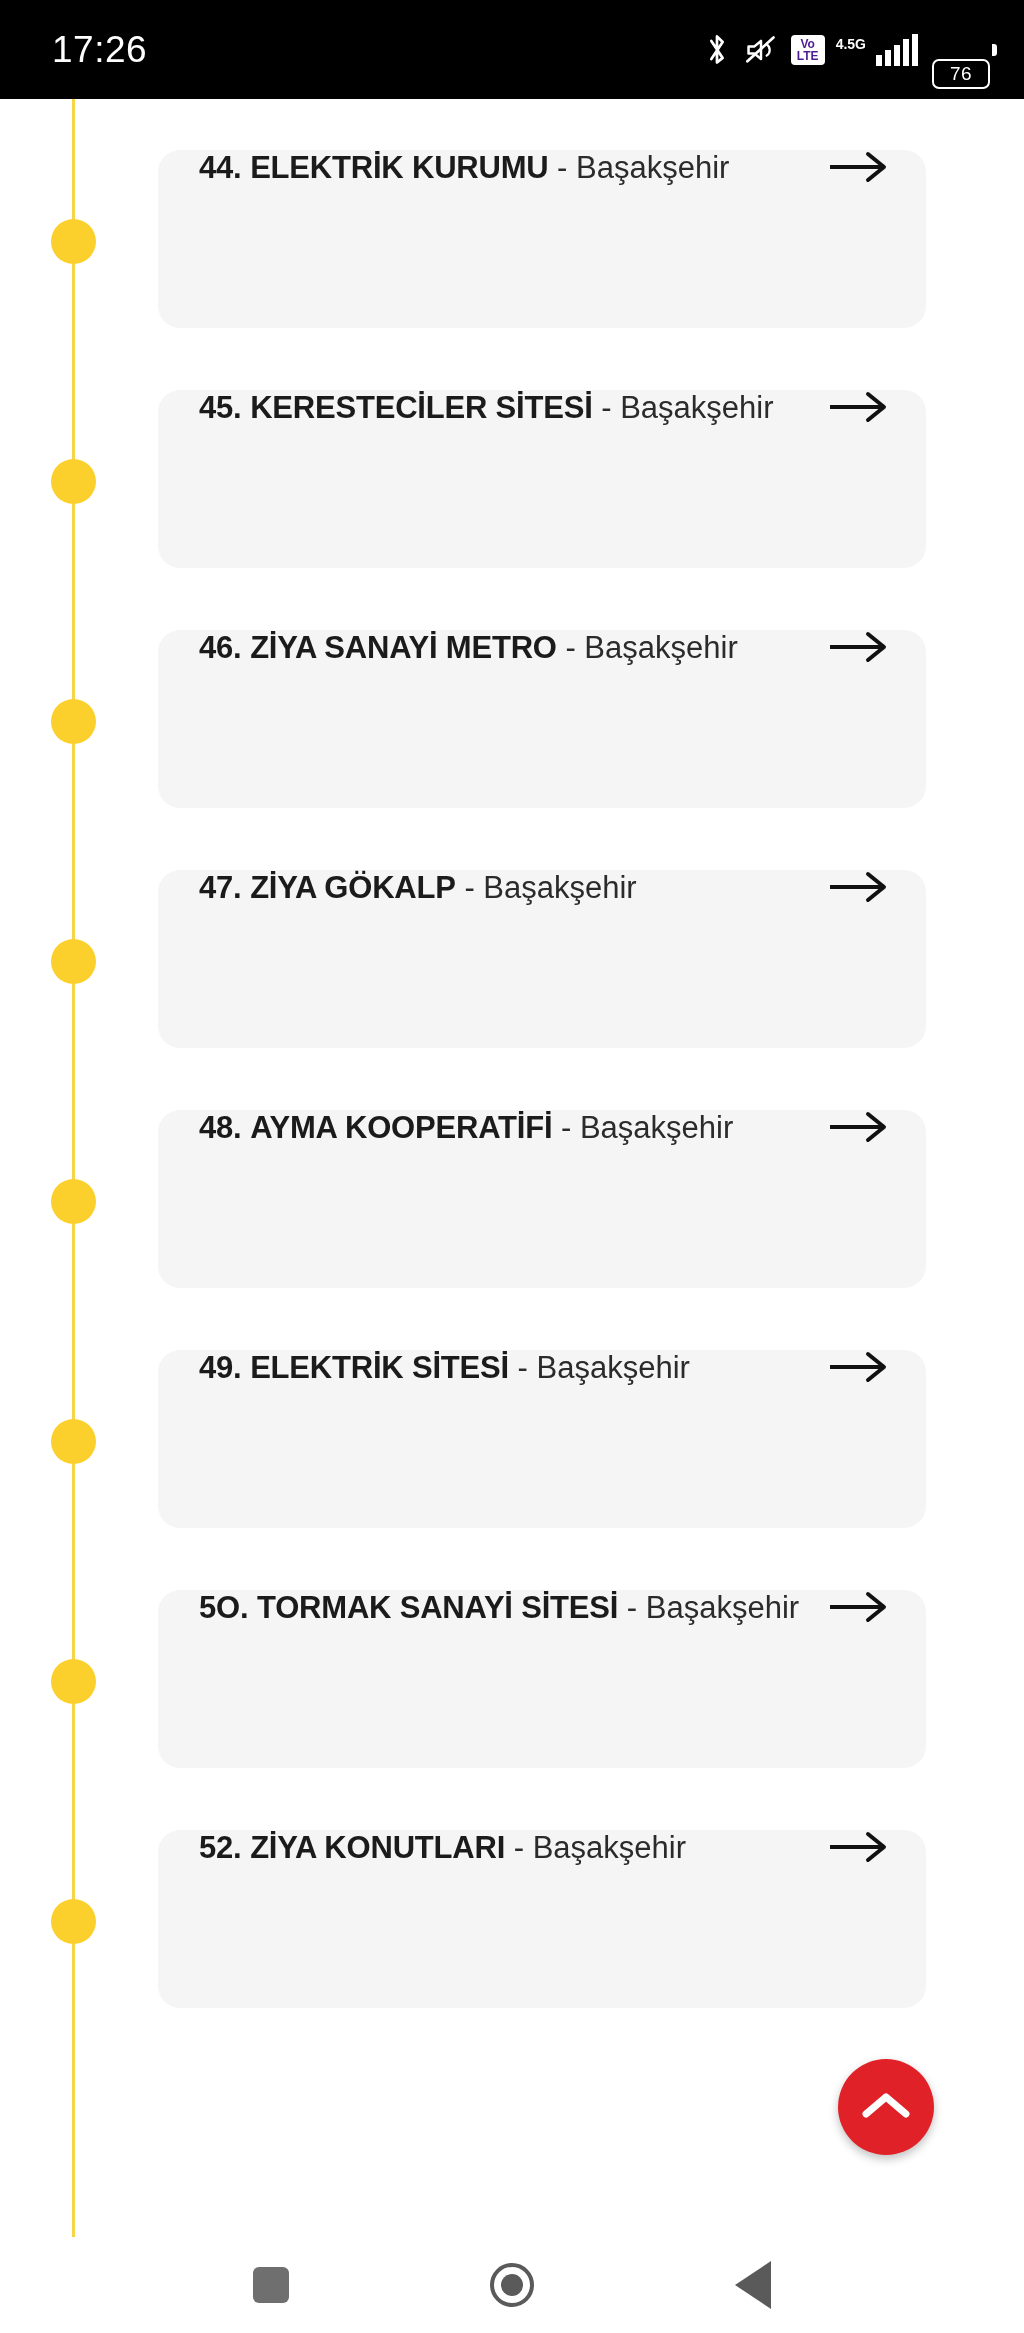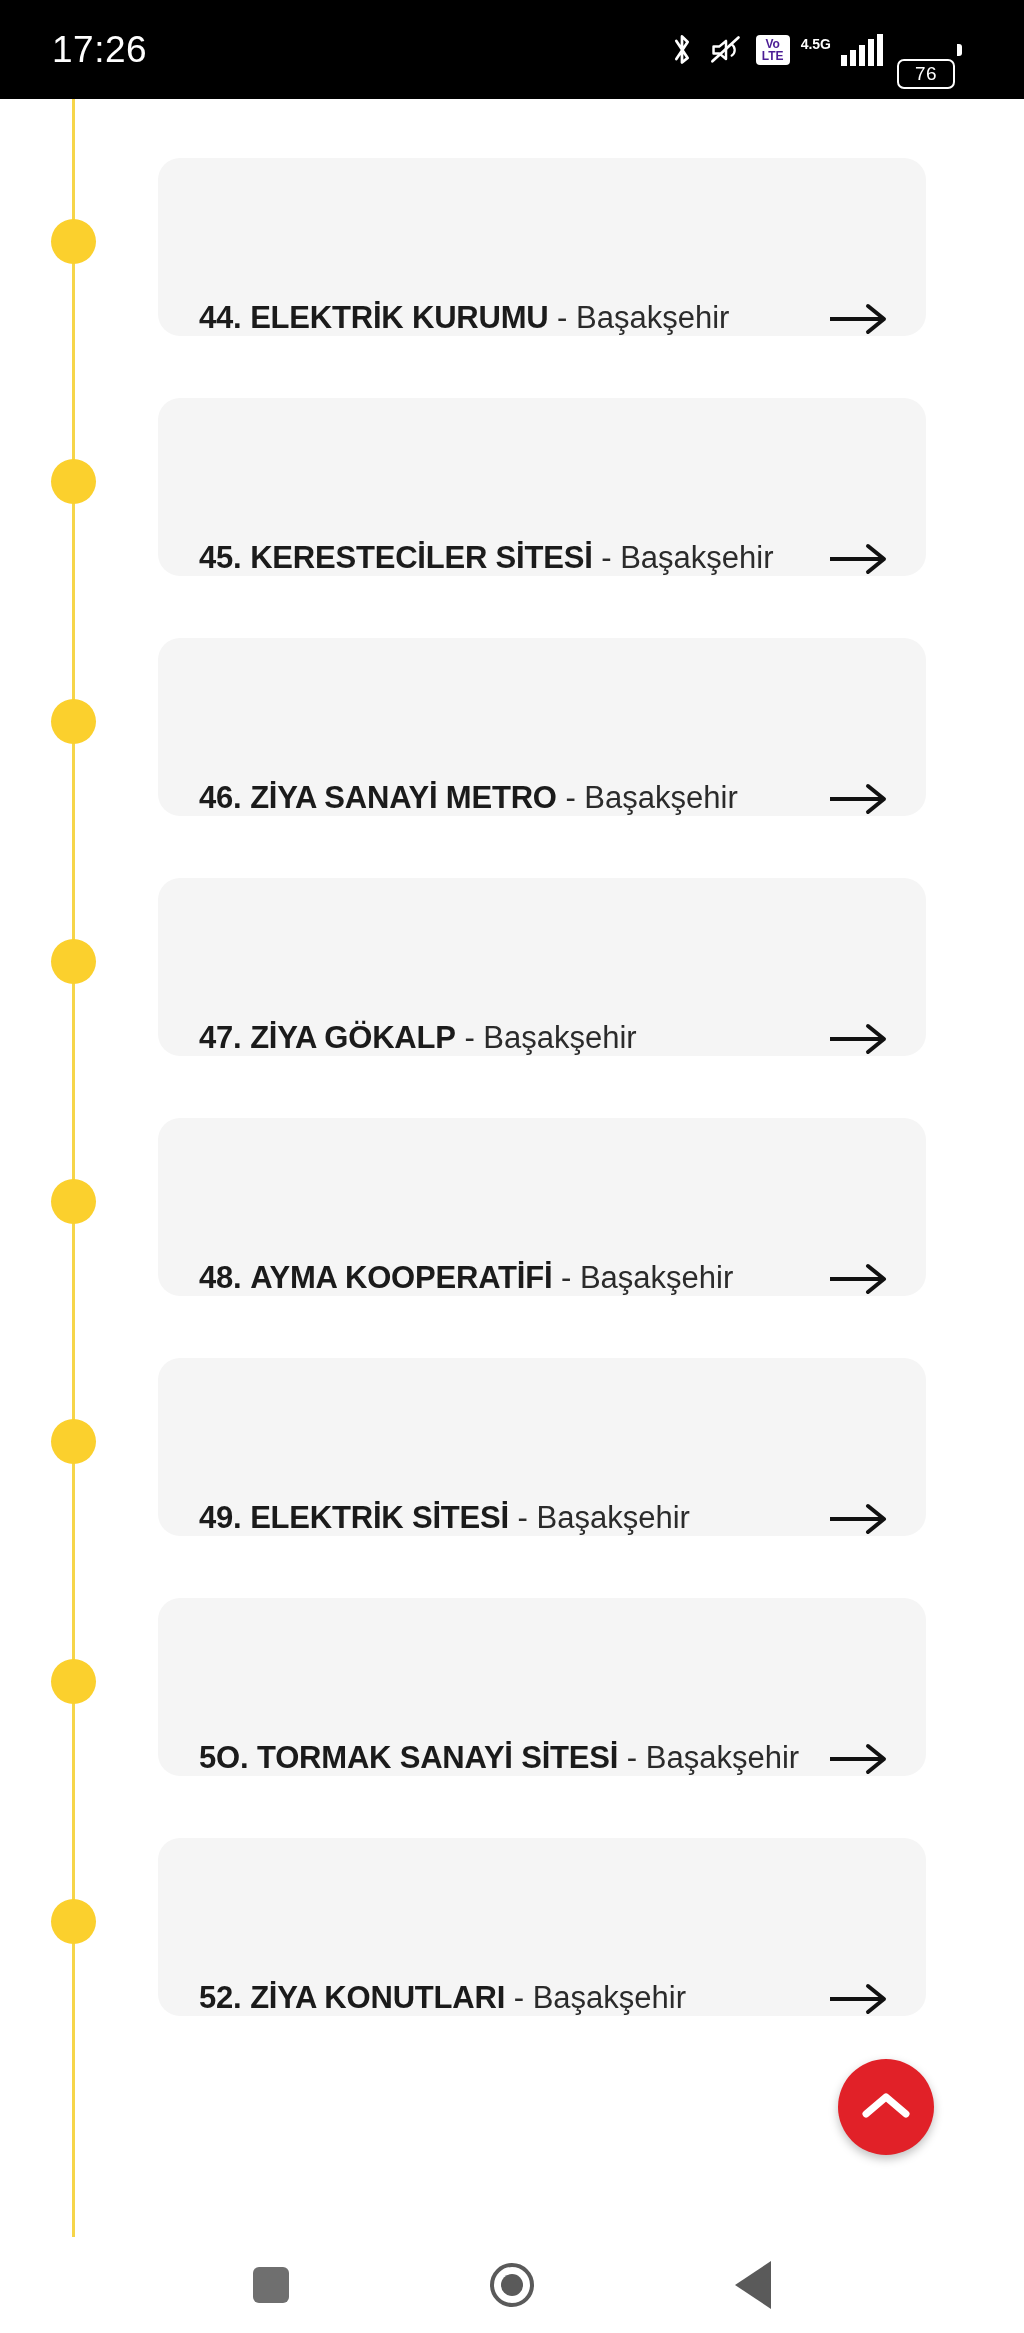--- a/index.html
+++ b/index.html
@@ -12,21 +12,21 @@
   }
 
   
   .status-bar {
     position: relative;
     height: 99px;
     background: #000000;
     display: flex;
     align-items: center;
     justify-content: space-between;
-    padding: 0 62px 0 52px;
+    padding: 0 27px 0 52px;
     color: #ffffff;
   }
   .status-clock {
     font-size: 37px;
     letter-spacing: 0.5px;
     font-family: "Liberation Sans", sans-serif;
   }
   .status-icons {
     display: flex;
     align-items: center;
@@ -114,26 +114,26 @@
     top: 89px;
     width: 45px;
     height: 45px;
     border-radius: 50%;
     background: #fbd02d;
   }
   .card {
     position: absolute;
     left: 158px;
     right: 98px;
-    top: 28px;
+    top: 20px;
     height: 178px;
     background: #f5f5f5;
     border-radius: 22px;
     display: flex;
-    align-items: flex-end;
+    align-items: flex-start;
     padding: 0 36px 0 41px;
   }
   .card-text {
     flex: 1;
     font-size: 31px;
     color: #1b1b1b;
     white-space: nowrap;
     overflow: hidden;
   }
   .card-text b {

